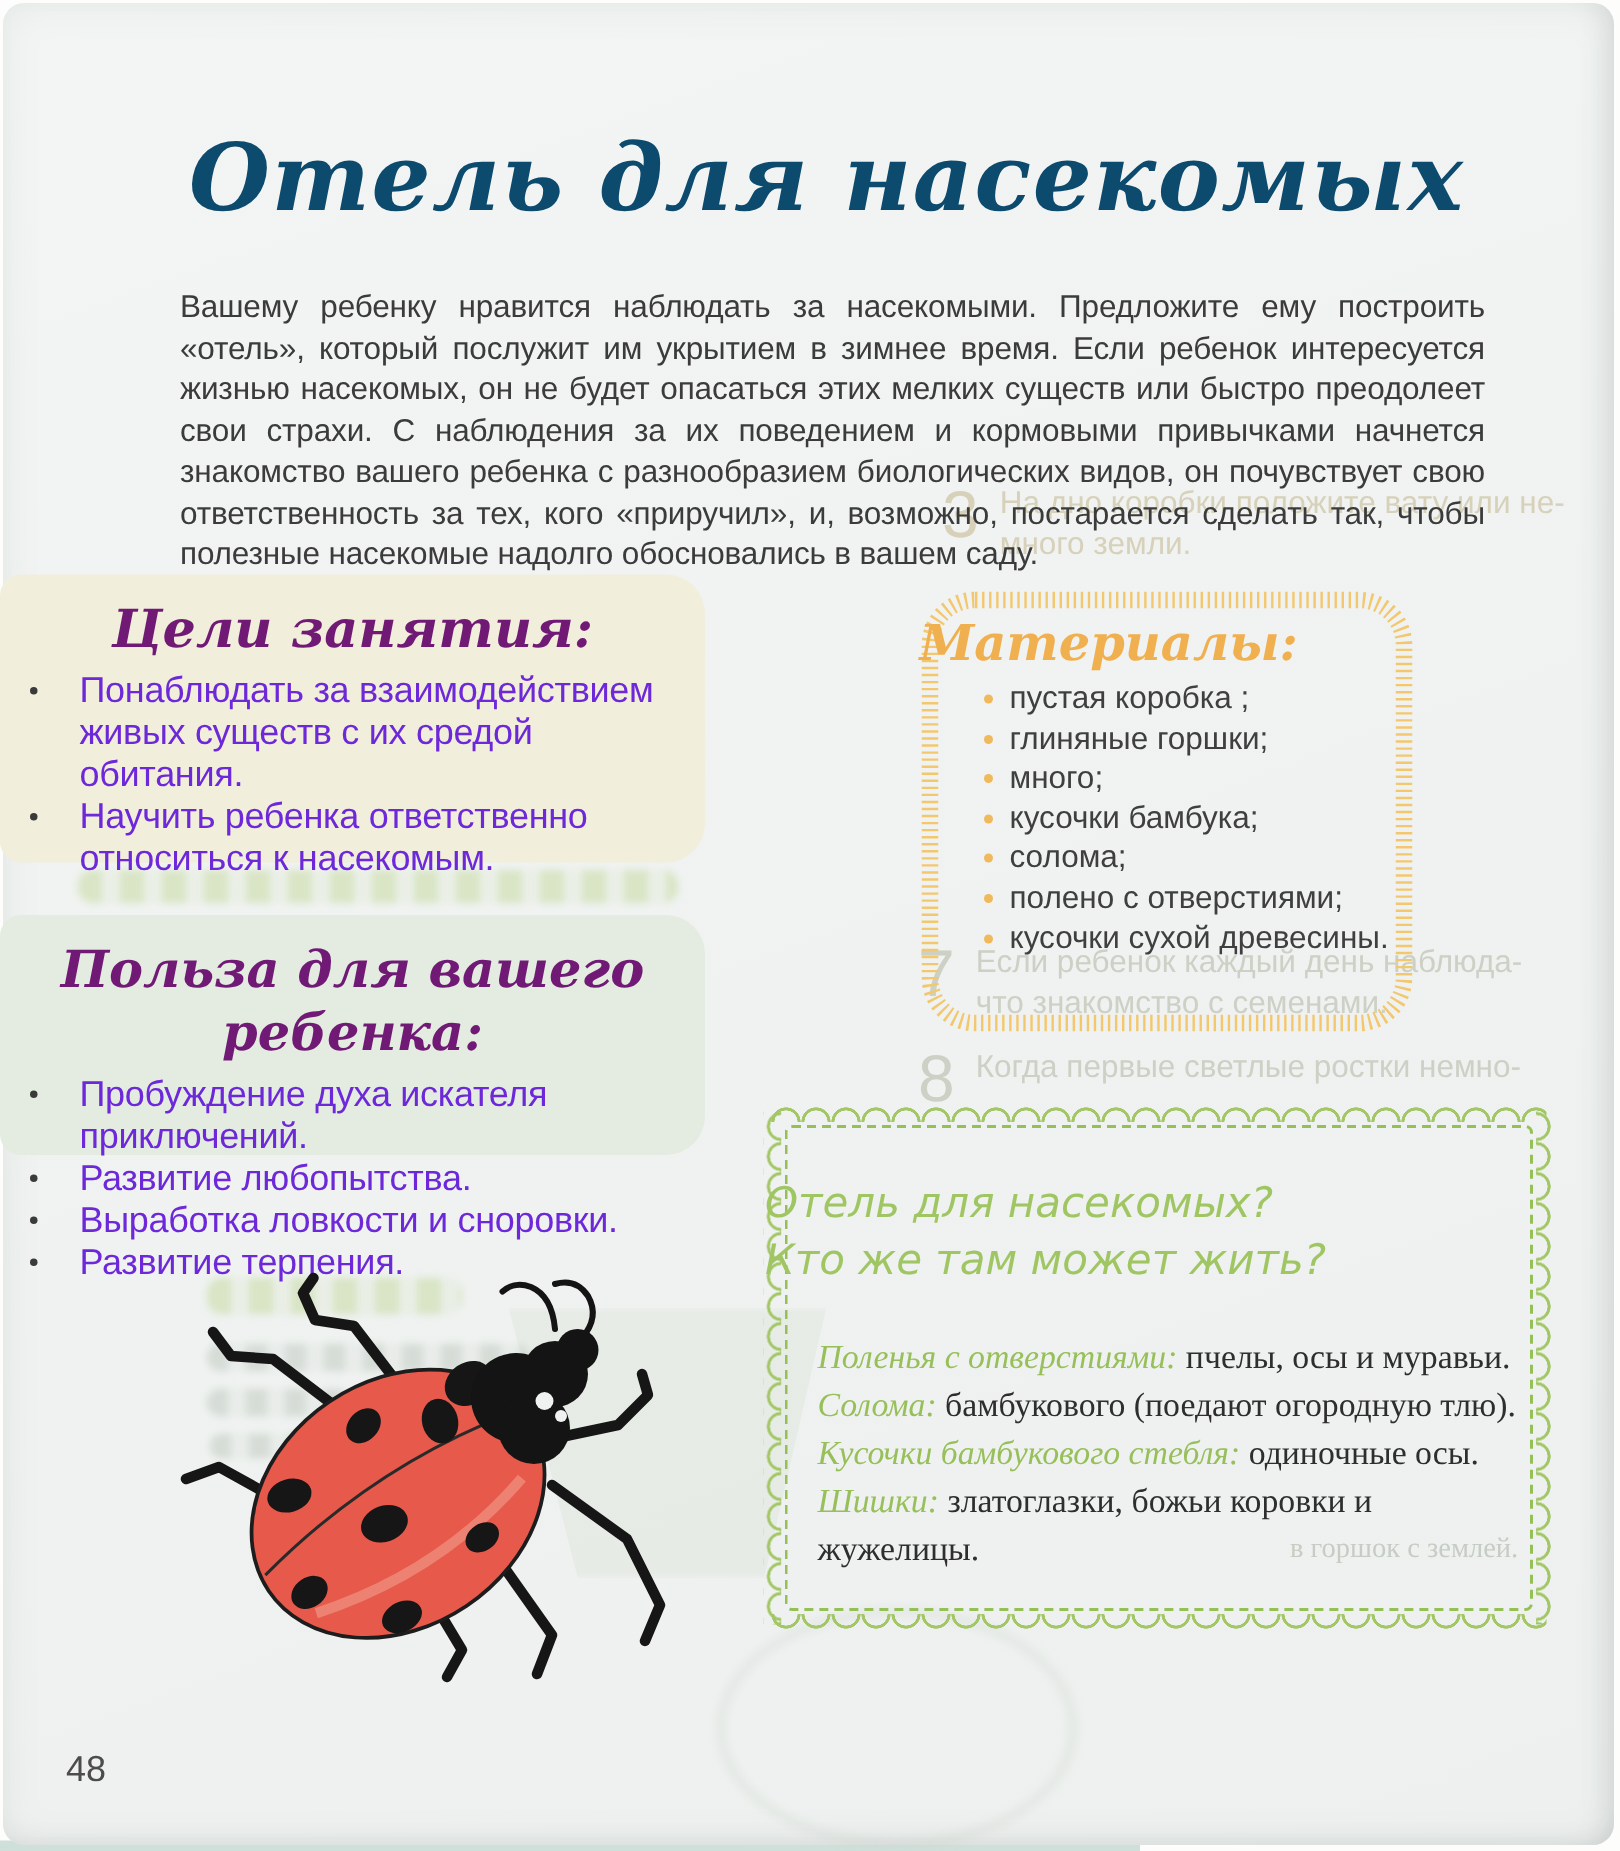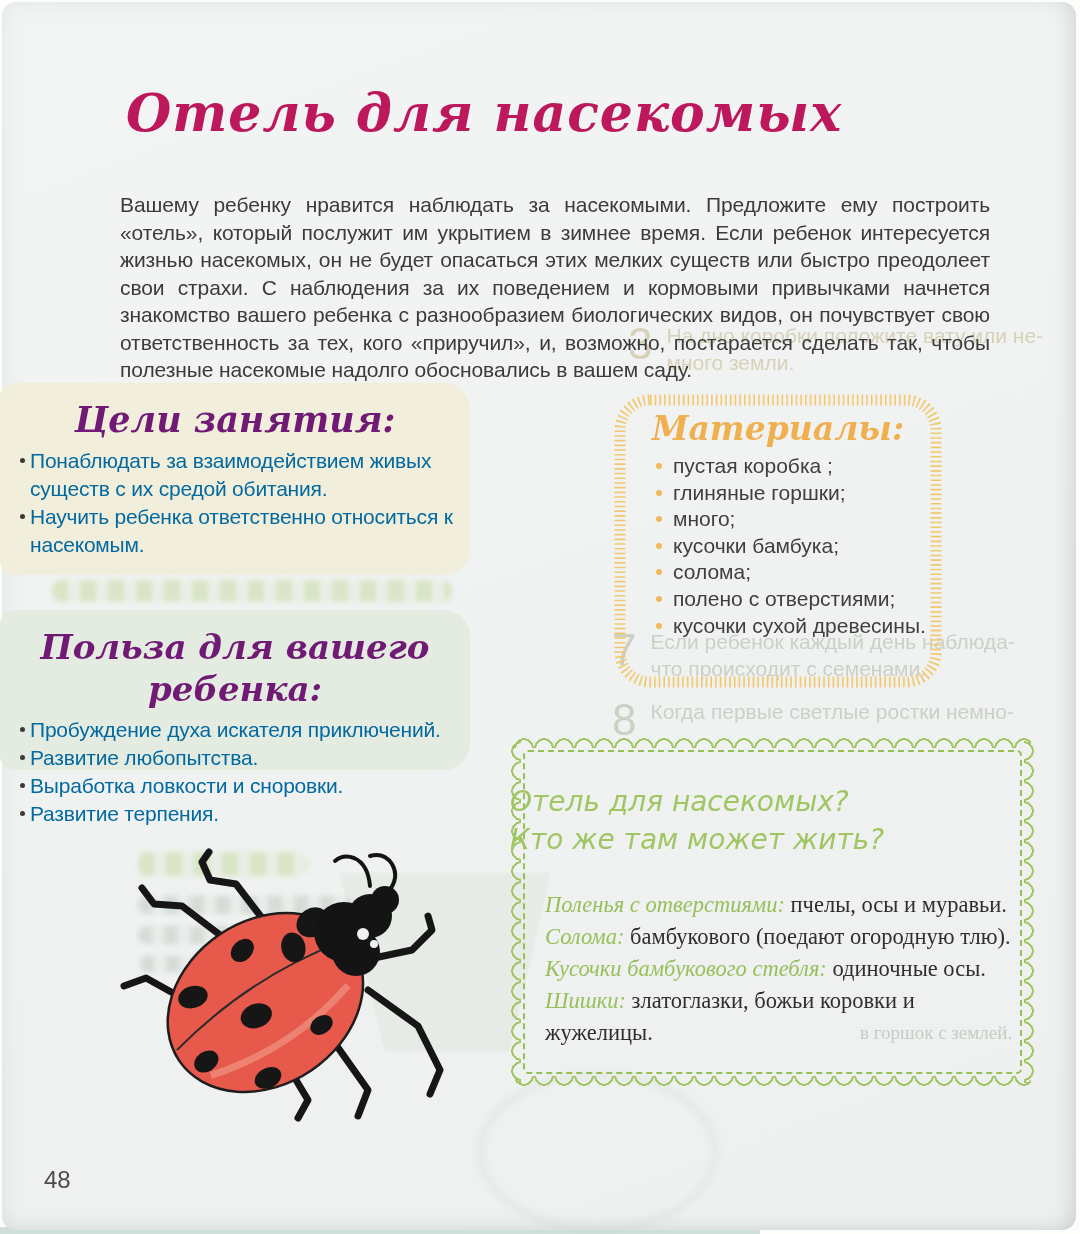--- a/index.html
+++ b/index.html
@@ -21,22 +21,22 @@
   }
 
   
   .script{
     font-family:"DejaVu Serif", serif;
     font-style:italic;font-weight:700;
   }
 
   .page-title{
     position:absolute;left:126px;top:34px;
-    font-size:52px;letter-spacing:1px;
-    color:#be185d;z-index:3;margin-top:48px;
+    font-size:62px;letter-spacing:1px;
+    color:#0c4a6e;z-index:3;margin-top:48px;
   }
 
   .intro{
     position:absolute;left:120px;top:170px;width:870px;
     font-size:21px;line-height:27.5px;letter-spacing:-0.1px;
     color:#3b3b3b;text-align:justify;z-index:3;
   }
 
   
   .soft-box{
@@ -44,36 +44,36 @@
     border-radius:14px 26px 26px 14px;
   }
   .goals-box{top:383px;width:470px;height:192px;background:#f1eedb;}
   .benefits-box{top:610px;width:470px;height:160px;background:#e4ece1;}
   .soft-box h2{
     margin:16px 10px 6px 10px;text-align:center;
     font-size:35px;color:#701a75;line-height:42px;
   }
   .soft-box ul{list-style:none;margin:6px 0 0 0;padding:0 8px 0 0;}
   .soft-box li{
-    position:relative;padding-left:30px;
-    font-size:21px;line-height:28px;letter-spacing:-0.2px;color:#0369a1;
+    position:relative;padding-left:53px;
+    font-size:24px;line-height:28px;letter-spacing:-0.2px;color:#6d28d9;
   }
   .soft-box li::before{
     content:"";position:absolute;left:20px;top:11px;
     width:5px;height:5px;border-radius:50%;background:#3a3a3a;
   }
   .benefits-box h2{font-size:34px;}
 
   
   .materials-box{
     position:absolute;left:613px;top:393px;width:330px;height:296px;z-index:3;
   }
   .materials-box .tick-border{position:absolute;left:0;top:0;}
   .materials-box h2{
-    position:relative;margin:16px 0 4px 0;text-align:center;
+    position:relative;margin:16px 0 4px 0;text-align:left;
     font-size:33px;color:#f1b050;line-height:40px;
   }
   .materials-box ul{list-style:none;margin:2px 0 0 0;padding:0;position:relative;}
   .materials-box li{
     position:relative;padding-left:60px;
     font-size:21px;line-height:26.6px;color:#3f3f3f;
   }
   .materials-box li::before{
     content:"";position:absolute;left:43px;top:10px;
     width:6px;height:6px;border-radius:50%;background:#f0b95b;
@@ -156,21 +156,21 @@
   <span class="num">3</span>
   <span class="lines">
     <span>На дно коробки положите вату или не-</span><br>
     <span>много земли.</span>
   </span>
 </div>
 <div class="ghost ghost-gray" style="left:612px;top:628px;">
   <span class="num">7</span>
   <span class="lines">
     <span>Если ребенок каждый день наблюда-</span><br>
-    <span>что происходит с семенами.</span>
+    <span>что знакомство с семенами.</span>
   </span>
 </div>
 <div class="ghost ghost-gray" style="left:612px;top:698px;">
   <span class="num">8</span>
   <span class="lines">Когда первые светлые ростки немно-</span>
 </div>
 <div class="ghost-frag" style="left:860px;top:1022px;">в горшок с землей.</div>
 
 <div class="ghost-strip" style="left:52px;top:580px;width:400px;"></div>
 <div class="ghost-strip" style="left:138px;top:852px;width:170px;height:24px;"></div>

